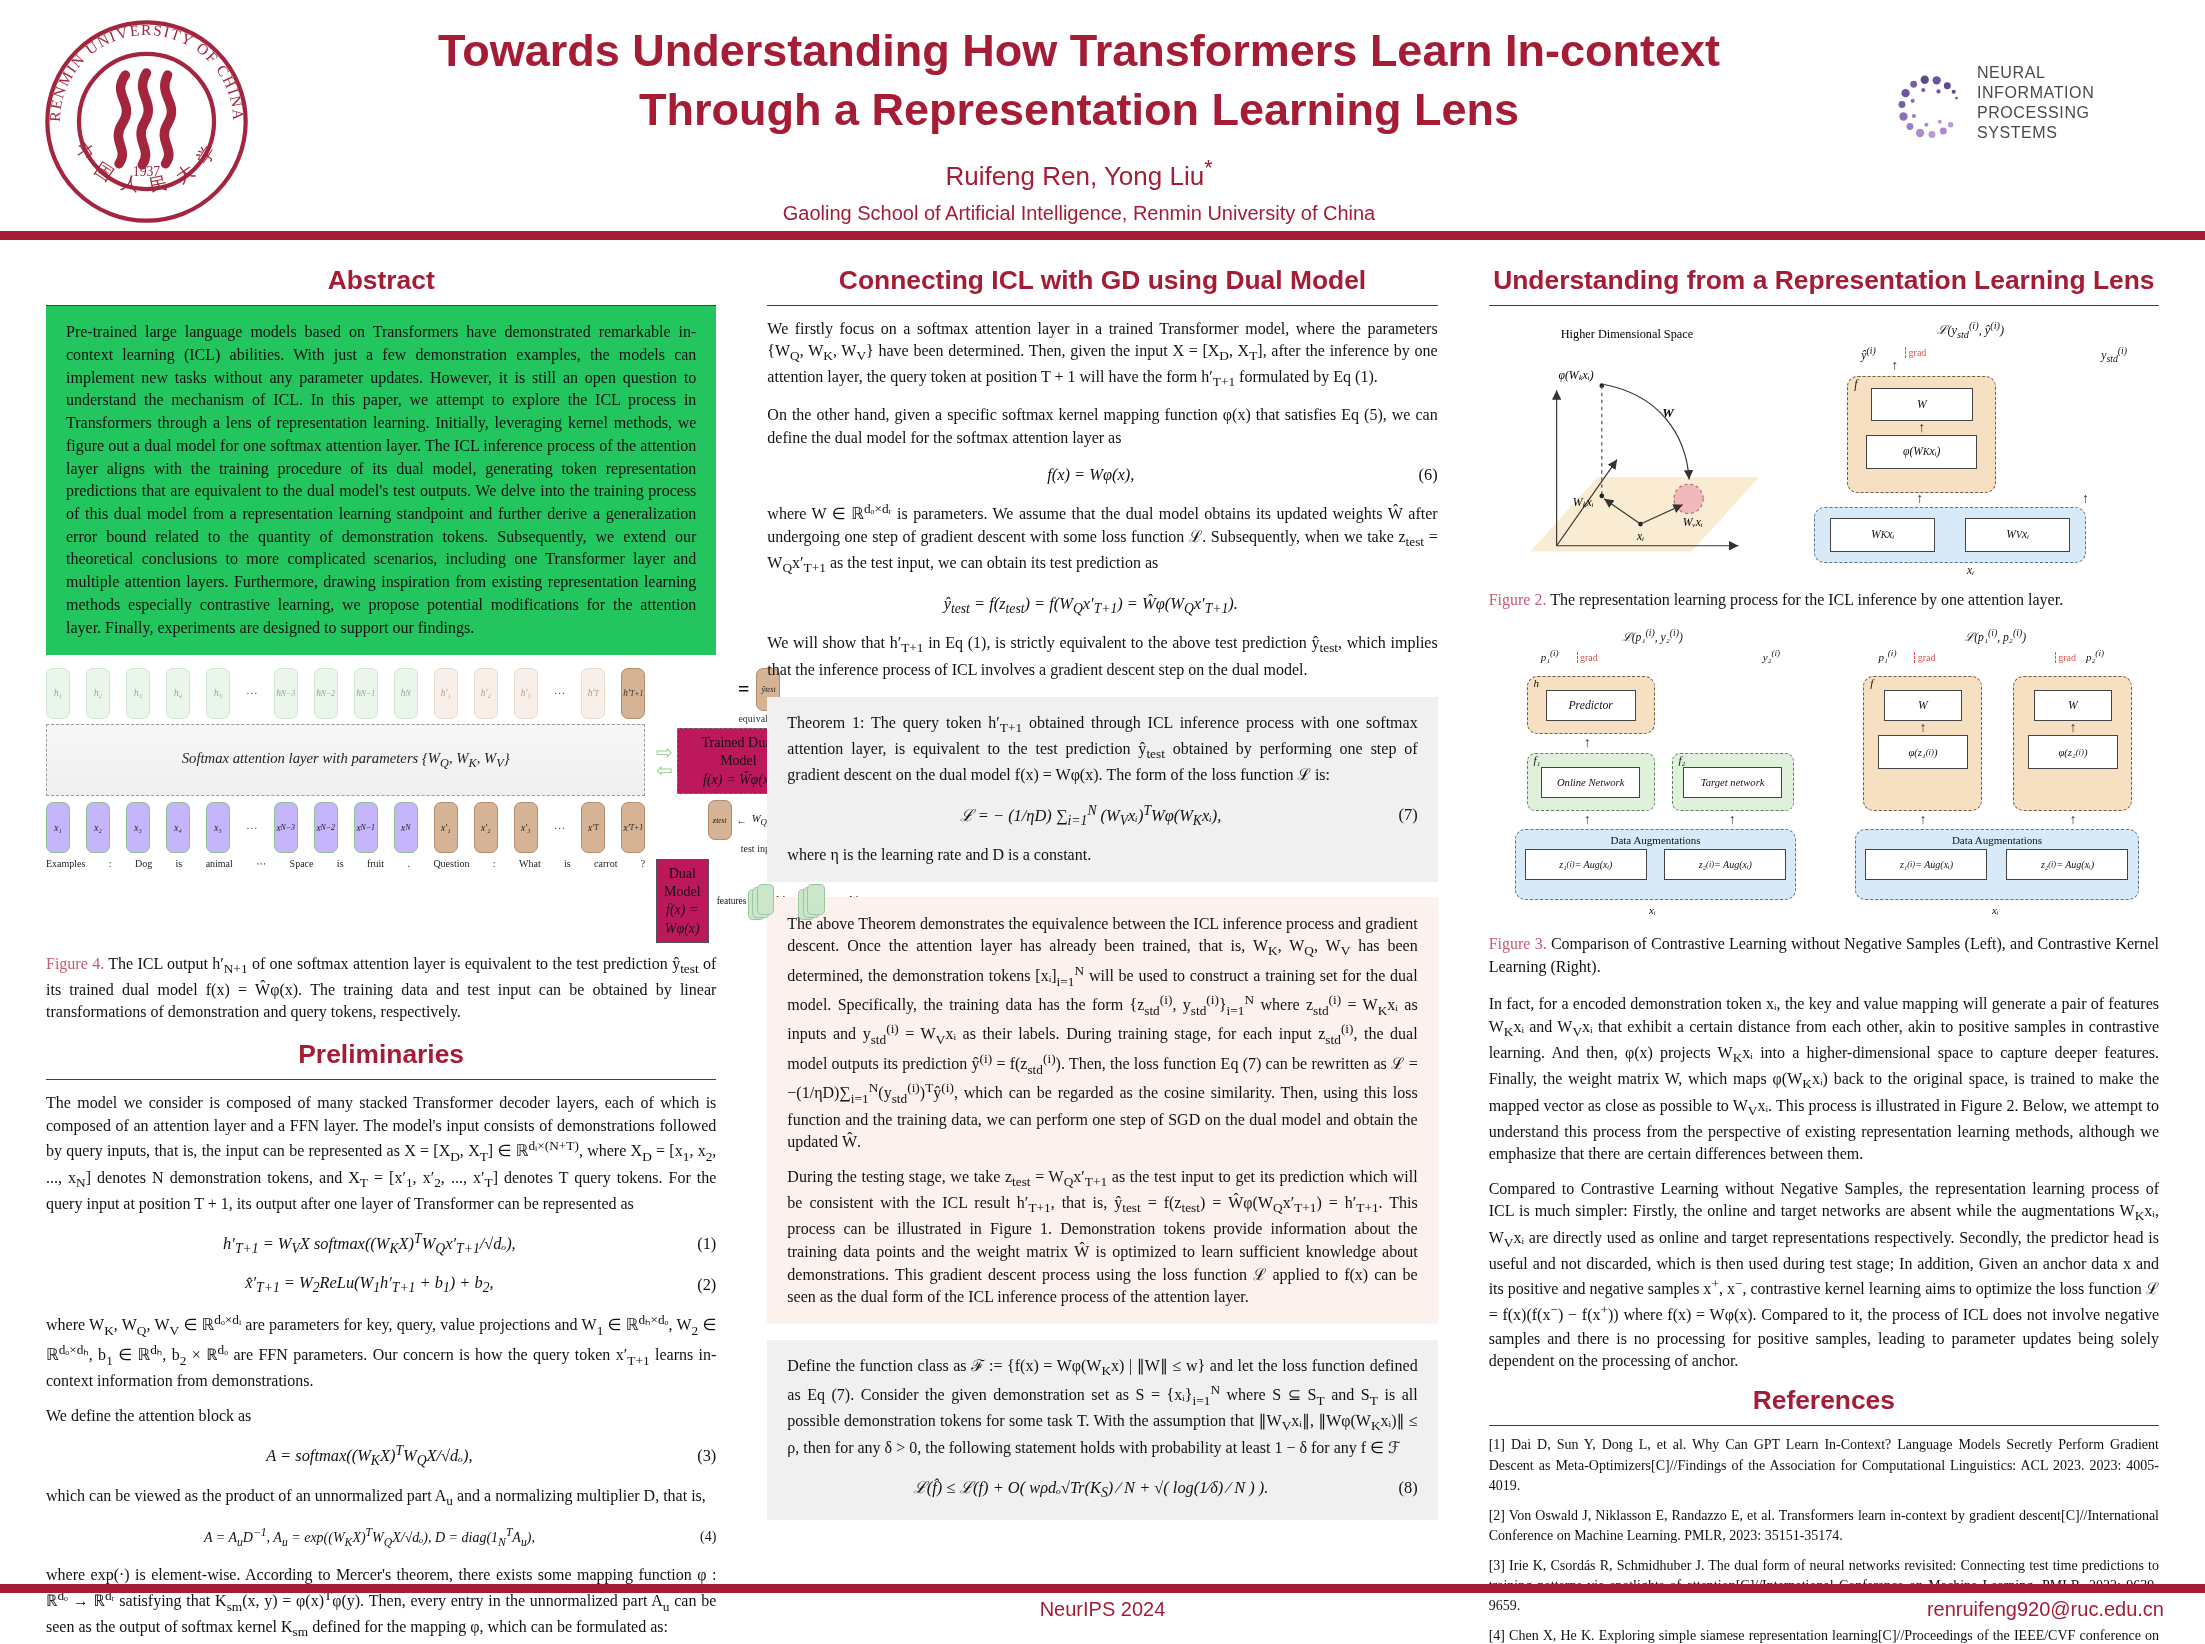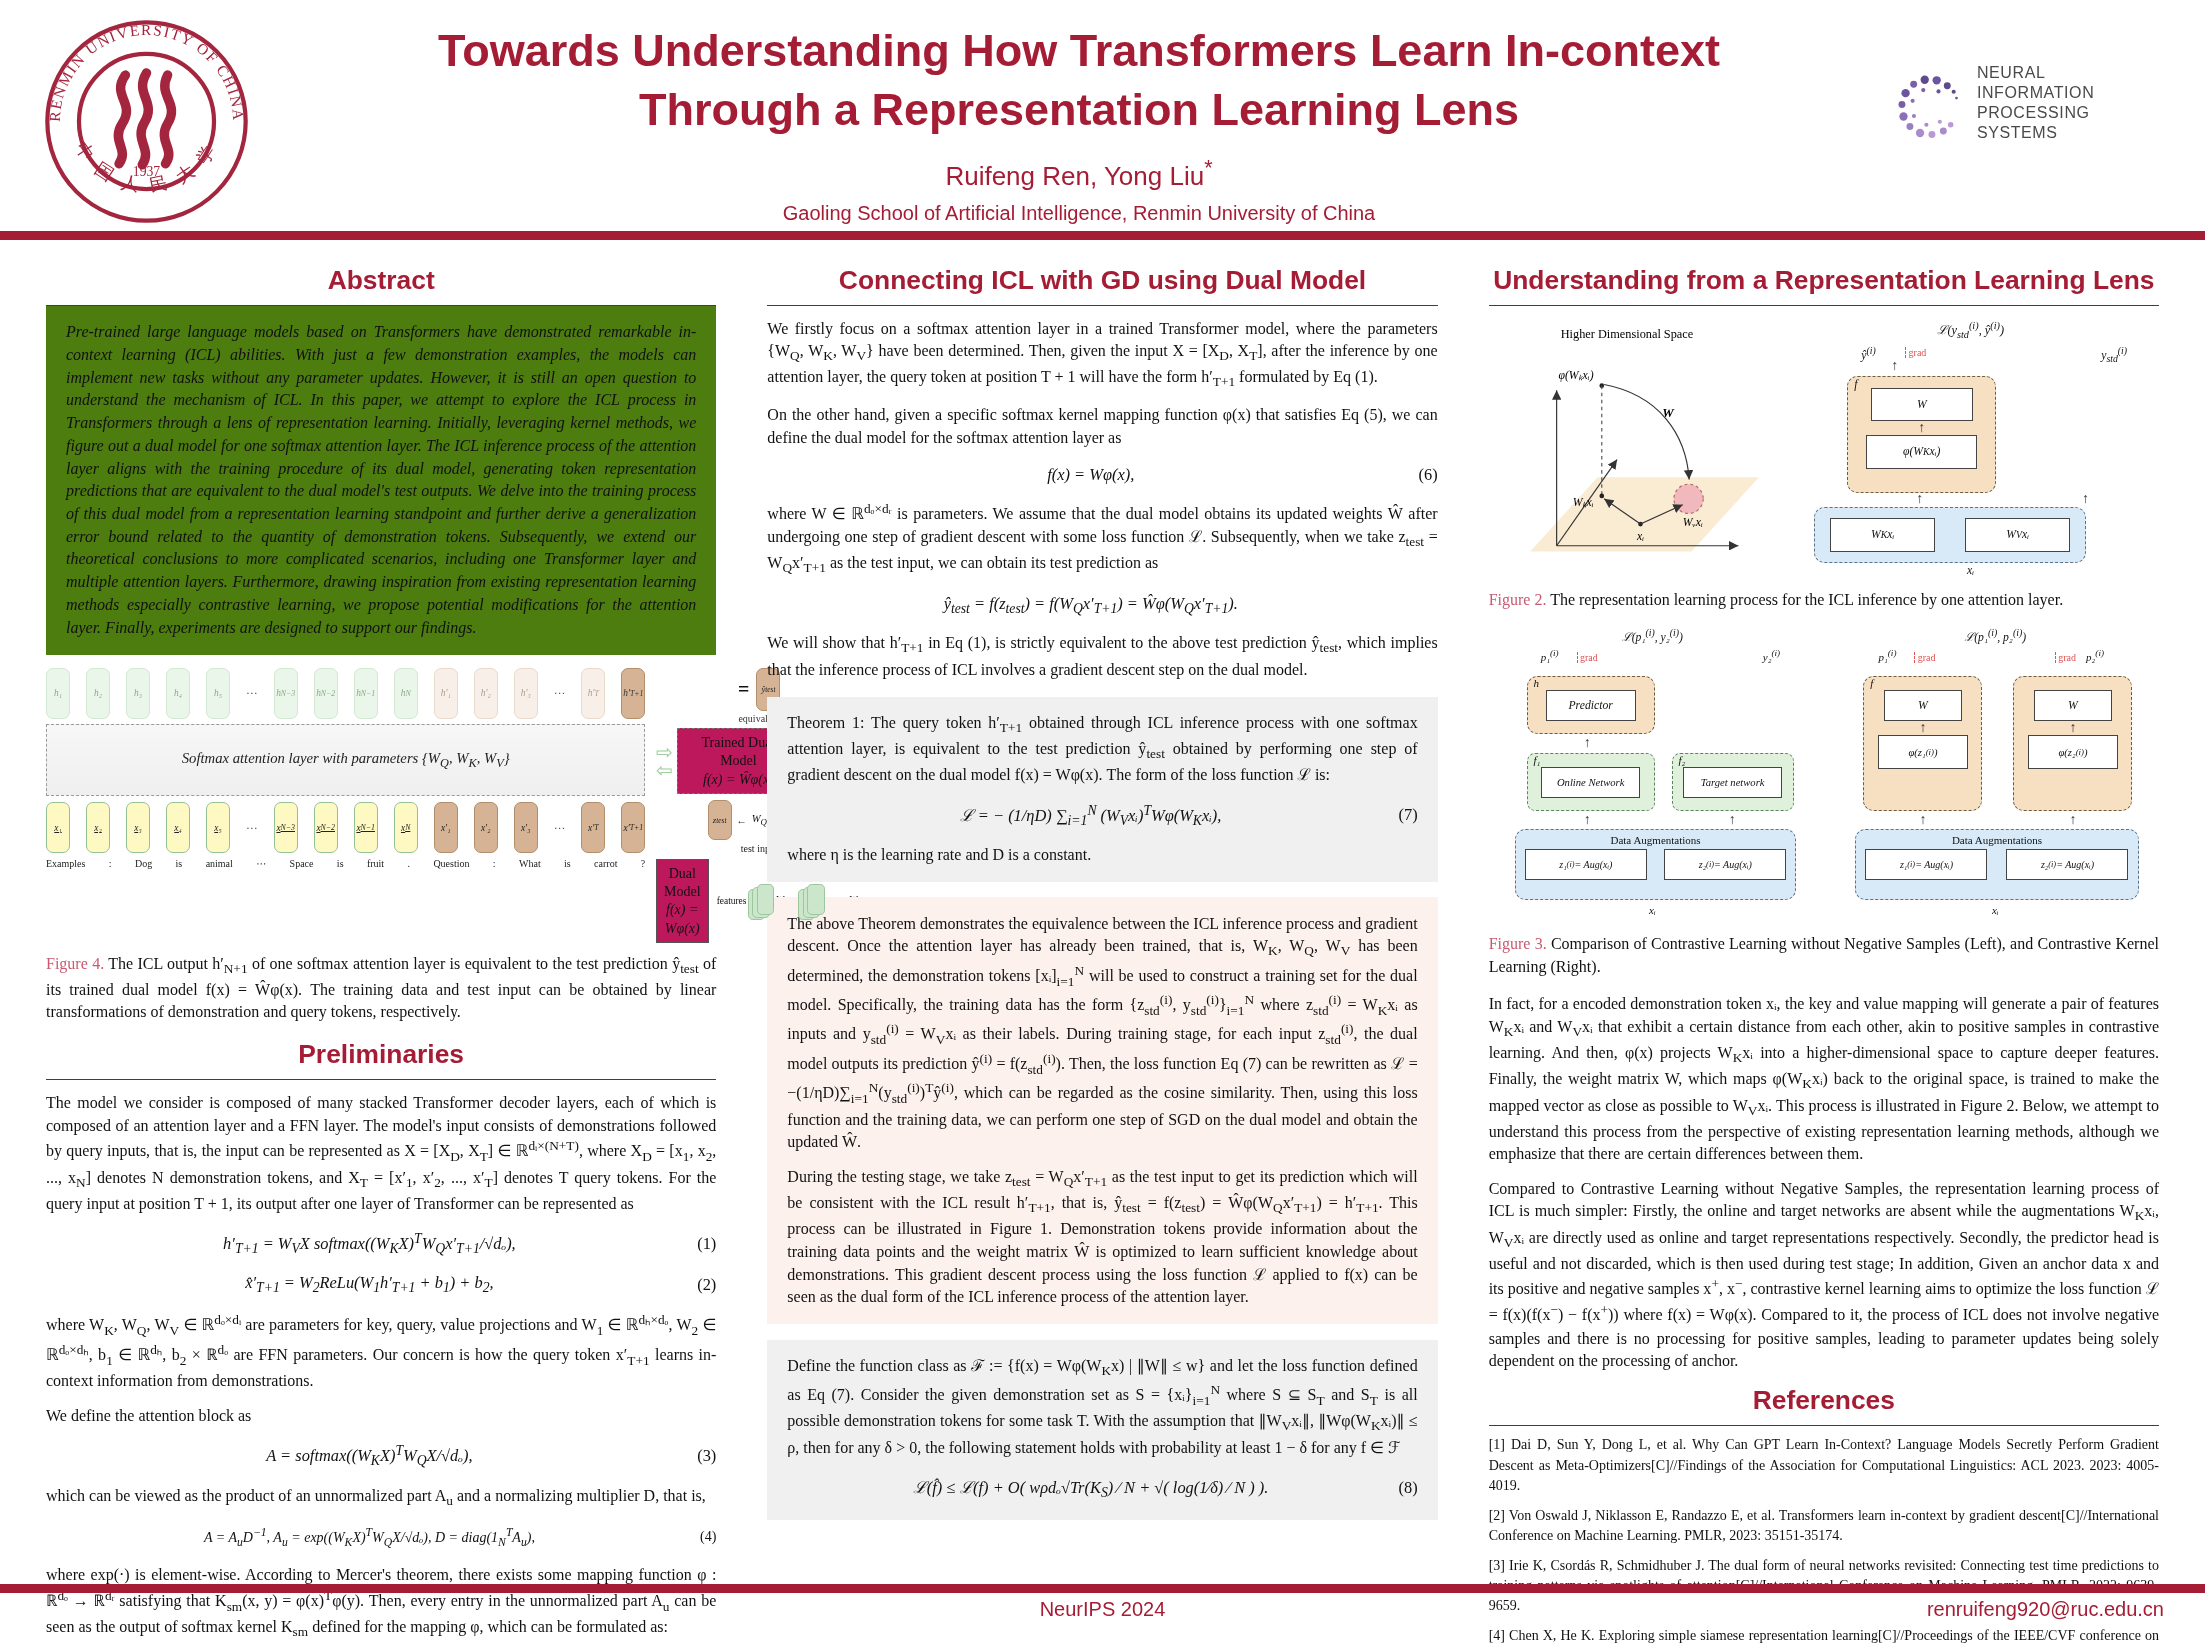--- a/index.html
+++ b/index.html
@@ -17,39 +17,39 @@
   .nips-text{font-family:"Liberation Sans",sans-serif;font-size:16px;letter-spacing:0.6px;color:#4a4a4a;line-height:1.25;}
   .redbar{height:9.4px;background:#A51C35;margin-top:8.2px;}
   
   .cols{display:flex;gap:51px;padding:16.4px 46px 0 46px;}
   .col{flex:1;min-width:0;}
   .sec-h{font-family:"Liberation Sans",sans-serif;font-weight:bold;font-size:26.4px;color:#A51C35;
          text-align:center;margin:8.2px 0 9.4px 0;}
   .sec-rule{border:none;border-top:1.8px solid #3f3f3f;margin:0 0 0 0;}
   .para{font-size:16px;line-height:1.42;text-align:justify;margin:11.7px 0;}
   .softbox{padding:15.3px 20px;}
-  .abs-box{background:#4d7c0f;font-style:italic;}
+  .abs-box{background:#22c55e;}
   .theorem-box{background:#F0F0F0;margin:15.3px 0;}
   .pink-box{background:#FDF1EE;margin:15.3px 0;}
   .gray-box{background:#F0F0F0;margin:15.3px 0;}
   .eq{position:relative;text-align:center;font-size:16.4px;margin:15.3px 23.5px 15.3px 0;font-style:italic;}
   .eq .eq-num{position:absolute;right:-23.5px;top:50%;transform:translateY(-50%);font-style:normal;}
   .eq.small{font-size:14px;}
   .caption{font-size:16px;line-height:1.4;text-align:justify;margin:9.4px 0 15.3px 0;}
   .figlab{color:#C85A72;}
   
   .fig1{display:flex;gap:10.6px;margin:13px 0 3.5px 0;}
   .f1-left{flex:0 0 411px;}
   .tok-row{display:flex;gap:16px;align-items:center;justify-content:space-between;}
   .chip{display:inline-flex;align-items:center;justify-content:center;width:22px;height:49px;
         border-radius:7px;font-style:italic;font-size:9.4px;flex:0 0 auto;}
   .chip.g{background:#EAF6EA;border:0.6px solid #D2E8D2;color:#8aa98a;}
   .chip.p{background:#F8EFE9;border:0.6px solid #EADACC;color:#b09a88;}
   .chip.t{background:#D6B394;border:0.6px solid #B28E6C;color:#333;}
-  .chip.G{background:#fef9c3;border:0.6px solid #94C194;color:#222;text-decoration:underline;}
+  .chip.G{background:#c4b5fd;border:0.6px solid #94C194;color:#222;}
   .chip.T{background:#D6B394;border:0.6px solid #B28E6C;color:#222;}
   .dots{font-size:11.7px;color:#555;flex:0 0 10.6px;text-align:center;}
   .attn-box{border:1.2px dashed #9a9a9a;background:linear-gradient(180deg,#f7f7f7,#efefef);
             height:70px;margin:5.9px 0;display:flex;align-items:center;justify-content:center;
             font-style:italic;font-size:14.7px;color:#222;}
   .word-row{display:flex;justify-content:space-between;font-size:10px;margin-top:4.7px;color:#222;}
   .f1-right{flex:1;display:flex;flex-direction:column;align-items:center;gap:2.3px;font-size:10.6px;}
   .equiv-row{display:flex;align-items:center;gap:7px;}
   .eqsign{font-size:20px;font-weight:bold;}
   .equiv-lab{font-size:10px;color:#333;}

